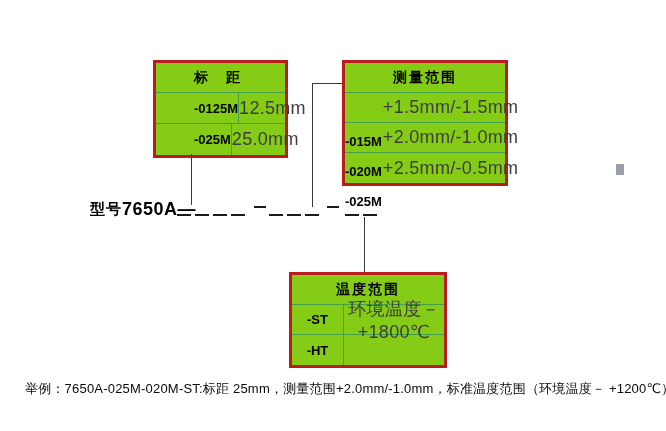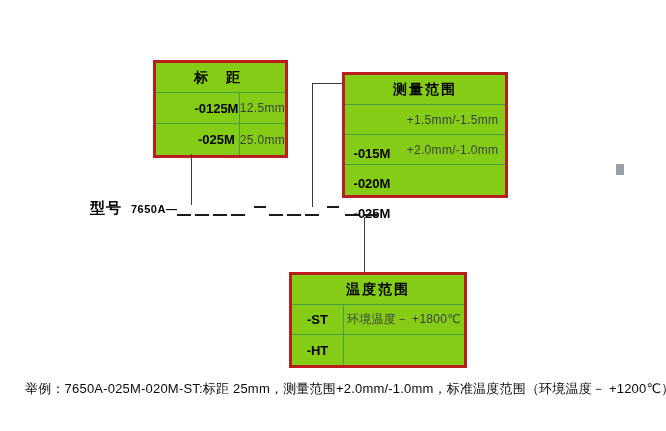--- a/index.html
+++ b/index.html
@@ -13,43 +13,43 @@
     font-weight:bold; font-size:14px; color:#000; letter-spacing:2px;
   }
   .gtable .row { display:flex; border-bottom:1px solid #44a048; box-sizing:border-box; }
   .gtable .row:last-child { border-bottom:none; }
   .gtable .code {
     display:flex; align-items:center; justify-content:center; box-sizing:border-box;
     border-right:1px solid #44a048; font-weight:bold; font-size:13px; color:#000;
   }
   .gtable .val {
     flex:1; display:flex; align-items:center; justify-content:center;
-    font-size:12px; color:#3d3d3d; letter-spacing:0.3px;
+    font-size:18px; color:#3d3d3d; letter-spacing:0.3px;
   }
   #t1 { left:153px; top:60px; width:135px; }
   #t1 .row { height:31px; }
   #t1 .code { width:55px;margin-left:38px; }
   #t1 .ttl { letter-spacing:7px; }
-  #t2 { left:342px; top:72px; width:166px; }
+  #t2 { left:342px; top:60px; width:166px; }
   #t2 .row { height:30px; }
   #t2 .code { width:55px;margin-top:48px; }
-  #t3 { left:289px; top:272px; width:178px; }
+  #t3 { left:289px; top:272px; width:158px;text-align:center; }
   #t3 .row { height:30px; }
   #t3 .code { width:52px; }
 
   .vline, .hline { position:absolute; background:#3a3a3a; }
   .vline { width:1px; }
   .hline { height:1px; }
 
   #model-line {
-    position:absolute; left:90px; top:199px; display:flex; align-items:center; gap:9px;
+    position:absolute; left:90px; top:199px; display:flex; align-items:center; 
     font-weight:bold; font-size:15px; color:#000; white-space:nowrap;
   }
   #model-line .mlabel { letter-spacing:1px; }
-  #model-line .mprefix { font-size:11px; letter-spacing:0.5px; }
+  #model-line .mprefix { font-size:18px; letter-spacing:0.5px; }
 
   .dash { position:absolute; height:2px; background:#1a1a1a; }
   .dash.low { top:214px; width:14px; }
   .dash.mid { top:206px; width:12px; }
 
   #handle { position:absolute; left:616px; top:164px; width:8px; height:11px; background:#9aa0a8; }
 
   #example {
     position:absolute; left:25px; top:380px; width:630px;
     font-size:13px; color:#0a0a0a; white-space:nowrap; letter-spacing:0.2px;
@@ -77,20 +77,21 @@
     <div class="row">
       <div class="code">-015M</div>
       <div class="val">+1.5mm/-1.5mm</div>
     </div>
     <div class="row">
       <div class="code">-020M</div>
       <div class="val">+2.0mm/-1.0mm</div>
     </div>
     <div class="row">
       <div class="code">-025M</div>
+      <div class="val">+2.5mm/-0.5mm</div>
     </div>
   </div>
 
   <div class="gtable" id="t3">
     <div class="ttl">温度范围</div>
     <div class="row">
       <div class="code">-ST</div>
       <div class="val">环境温度－ +1800℃</div>
     </div>
     <div class="row">

